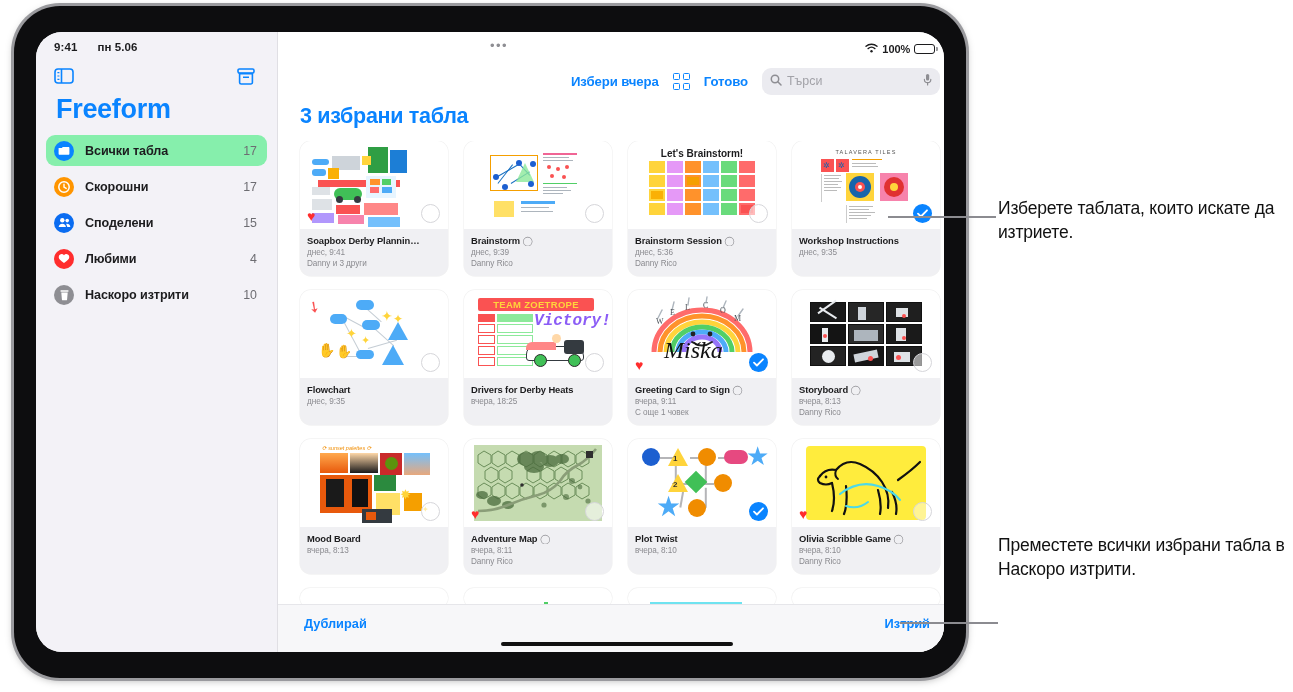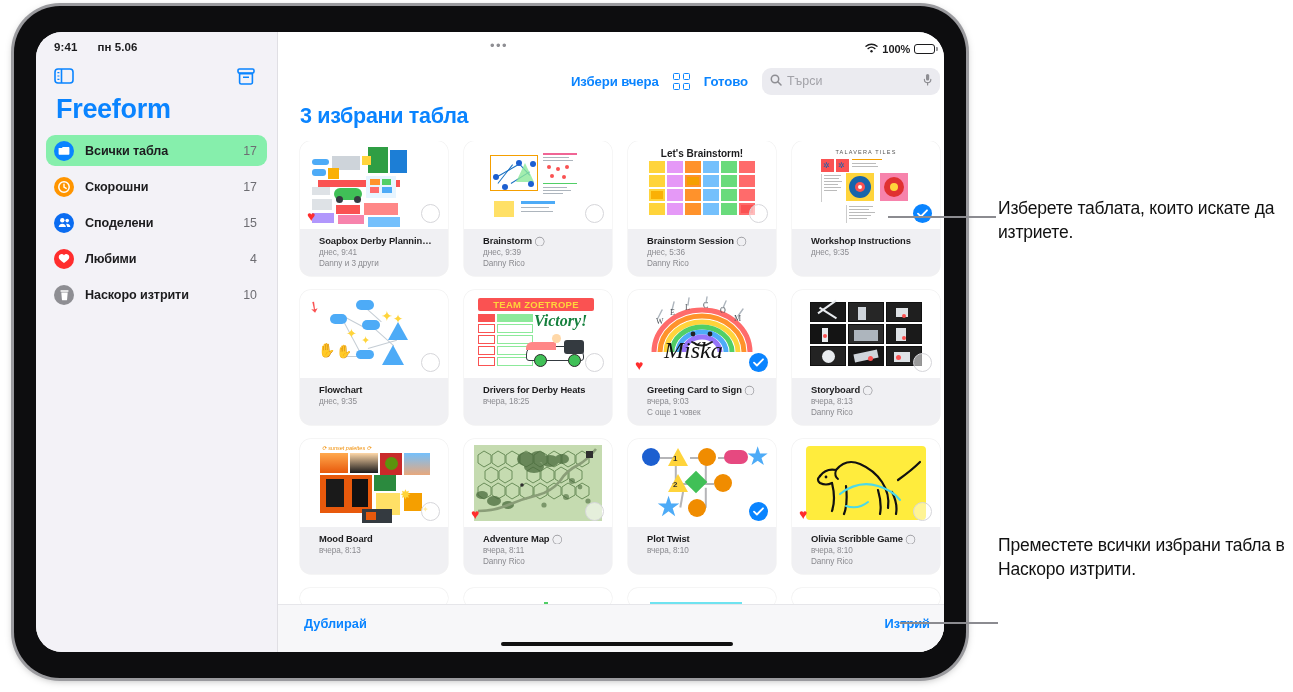--- a/index.html
+++ b/index.html
@@ -108,21 +108,21 @@
   .row { display: flex; gap: 16px; margin-bottom: 14px; }
   .card {
     width: 148px; background: #f0f0f3; border-radius: 11px;
     overflow: hidden; position: relative; cursor: pointer;
     box-shadow: 0 0 0 .7px rgba(0,0,0,.055);
   }
   .thumb {
     height: 88px; background: #fff; position: relative; overflow: hidden;
   }
   .thumb-inner { position: absolute; inset: 0; }
-  .meta { padding: 6px 15px 8px 7px; margin-left: 12px; }
+  .meta { padding: 6px 15px 8px 7px; }
   .m-title { font-size: 9.4px; font-weight: bold; color: #1c1c1e;
     white-space: nowrap; overflow: hidden; text-overflow: ellipsis; letter-spacing: -.1px;}
   .m-title .bub { color: #8e8e93; font-weight: normal; }
   .m-sub { font-size: 8.2px; color: #8a8a8f; margin-top: 2px; letter-spacing: -.05px;}
   .heart { position: absolute; left: 7px; bottom: 6px; color: #ff2d2d; font-size: 14px; line-height: 1; }
   .sel-circle {
     position: absolute; right: 8px; bottom: 6px;
     width: 19px; height: 19px; border-radius: 50%;
     border: 1.6px solid #d6d6da; background: rgba(255,255,255,.55);
   }
@@ -502,21 +502,21 @@
                 <div class="sq" style="left:14px;top:24px;width:17px;height:8px;background:#fa5252"></div>
                 <div class="sq" style="left:33px;top:24px;width:36px;height:8px;background:#8ce99a"></div>
                 <div class="sq" style="left:14px;top:34px;width:17px;height:9px;background:#fff;border:1px solid #fa5252"></div>
                 <div class="sq" style="left:33px;top:34px;width:36px;height:9px;background:#fff;border:1px solid #8ce99a"></div>
                 <div class="sq" style="left:14px;top:45px;width:17px;height:9px;background:#fff;border:1px solid #fa5252"></div>
                 <div class="sq" style="left:33px;top:45px;width:36px;height:9px;background:#fff;border:1px solid #8ce99a"></div>
                 <div class="sq" style="left:14px;top:56px;width:17px;height:9px;background:#fff;border:1px solid #fa5252"></div>
                 <div class="sq" style="left:33px;top:56px;width:36px;height:9px;background:#fff;border:1px solid #8ce99a"></div>
                 <div class="sq" style="left:14px;top:67px;width:17px;height:9px;background:#fff;border:1px solid #fa5252"></div>
                 <div class="sq" style="left:33px;top:67px;width:36px;height:9px;background:#fff;border:1px solid #8ce99a"></div>
-                <div style="position:absolute;left:70px;top:22px;font-size:16px;font-weight:bold;font-style:italic;color:#15803d;font-family:Liberation Serif, serif;text-align:right;">Victory!</div>
+                <div style="position:absolute;left:70px;top:22px;font-size:16px;font-weight:bold;font-style:italic;color:#8b5cf6;font-family:Liberation Mono, monospace;text-align:right;">Victory!</div>
                 <div class="sq" style="left:62px;top:56px;width:58px;height:15px;background:#fff;border-radius:8px 10px 3px 3px;border:1.4px solid #343a40"></div>
                 <div class="sq" style="left:62px;top:52px;width:30px;height:8px;background:#ff8787;border-radius:6px 2px 0 0"></div>
                 <div class="sq" style="left:100px;top:50px;width:20px;height:14px;background:#343a40;border-radius:3px"></div>
                 <div class="ci" style="left:70px;top:64px;width:13px;height:13px;background:#40c057;border:1.5px solid #2b2b2b"></div>
                 <div class="ci" style="left:104px;top:64px;width:13px;height:13px;background:#40c057;border:1.5px solid #2b2b2b"></div>
                 <div class="ci" style="left:88px;top:44px;width:9px;height:9px;background:#ffd8a8"></div>
               </div>
               <span class="sel-circle"></span>
             </div>
             <div class="meta">
@@ -557,21 +557,21 @@
               </div>
               <span class="heart">♥</span>
               <span class="sel-check">
                 <svg width="11" height="9" viewBox="0 0 11 9">
                     <path d="M1 4.6 3.9 7.5 10 1.3" stroke="#fff" stroke-width="1.8" fill="none" stroke-linecap="round" stroke-linejoin="round"></path>
                   </svg>
               </span>
             </div>
             <div class="meta">
               <div class="m-title"><span>Greeting Card to Sign</span> <span class="bub">◯</span></div>
-              <div class="m-sub">вчера, 9:03</div>
+              <div class="m-sub">вчера, 9:11</div>
               <div class="m-sub">С още 1 човек</div>
             </div>
           </div>
 
           <div class="card">
             <div class="thumb">
               <div class="thumb-inner">
                 <div class="sq" style="left:18px;top:12px;width:36px;height:20px;background:#1a1a1a;border:1.2px solid #111"></div>
                 <div class="sq" style="left:56px;top:12px;width:36px;height:20px;background:#262626;border:1.2px solid #111"></div>
                 <div class="sq" style="left:94px;top:12px;width:36px;height:20px;background:#1f1f1f;border:1.2px solid #111"></div>

